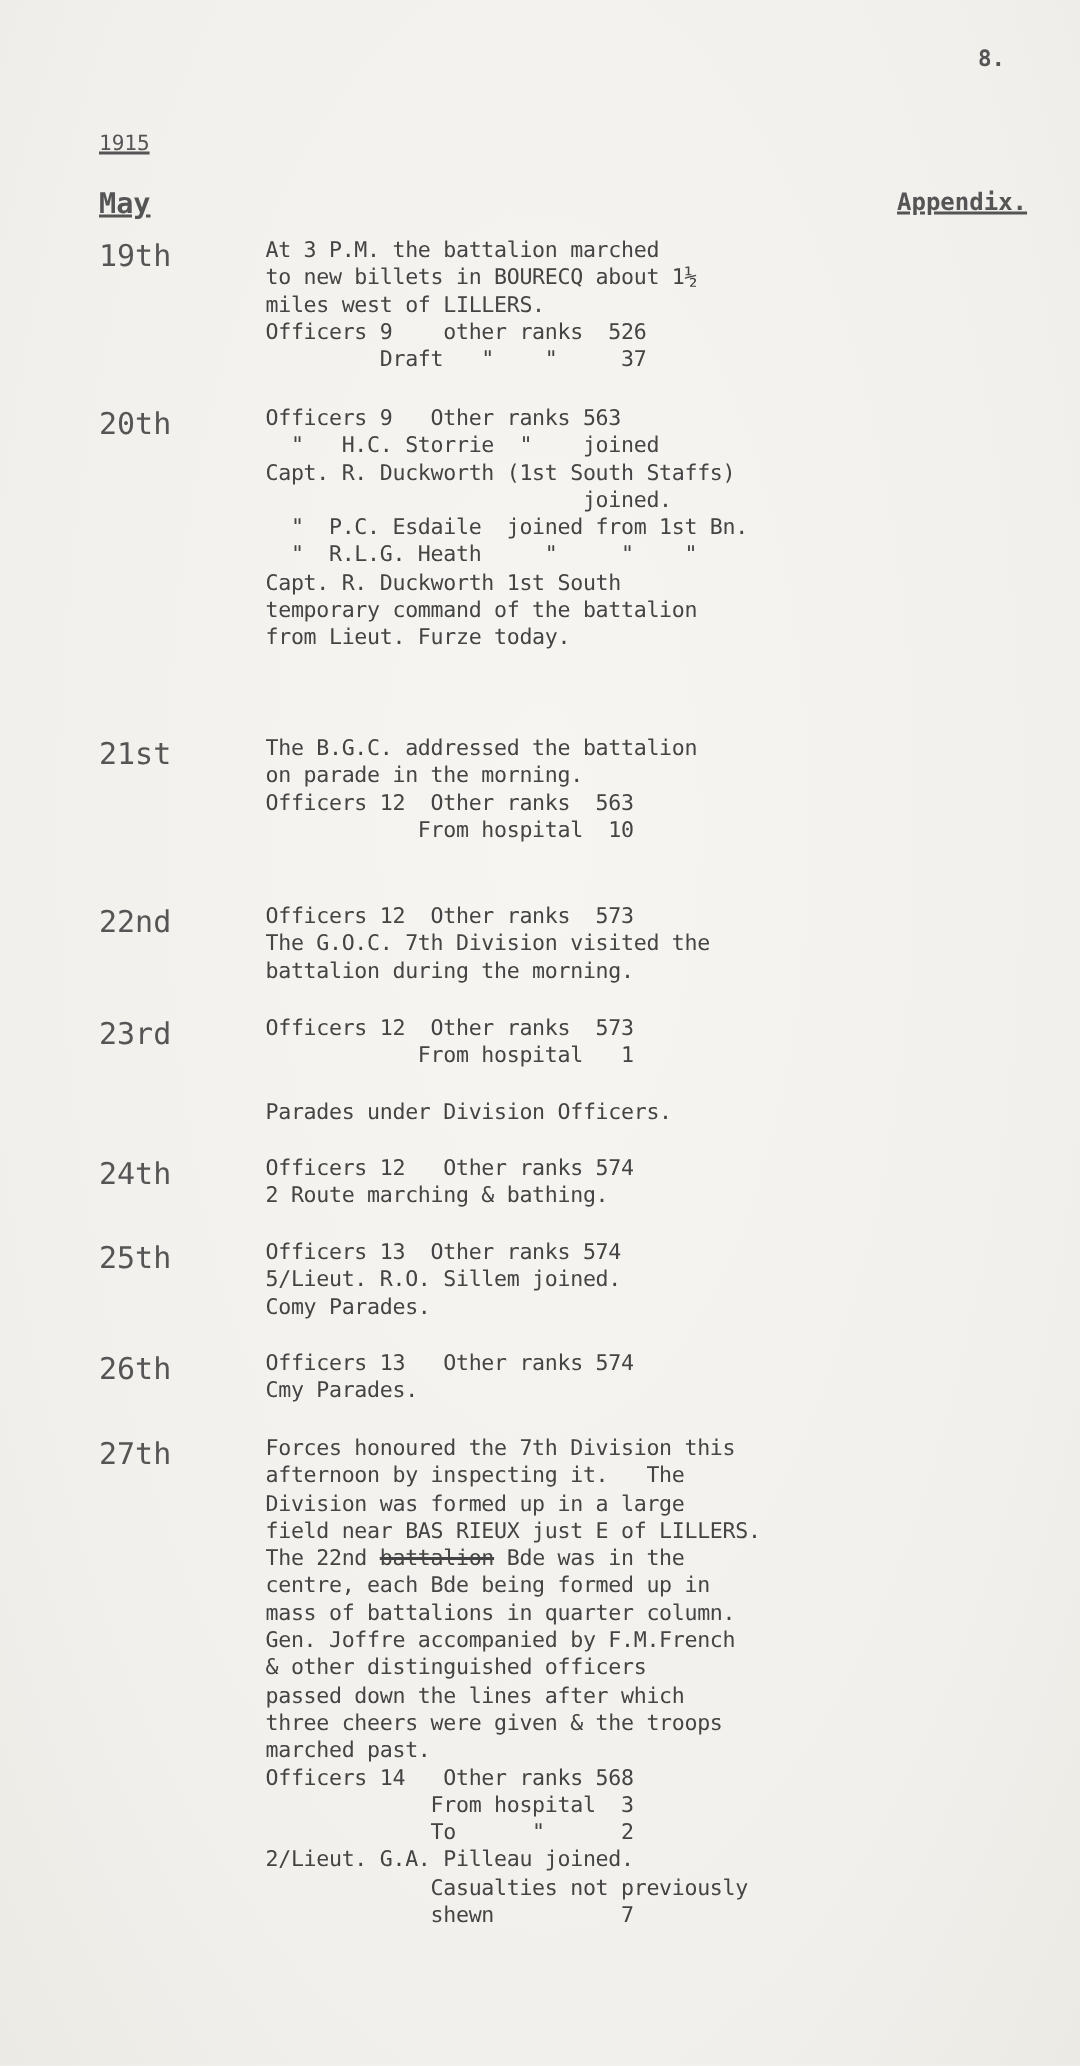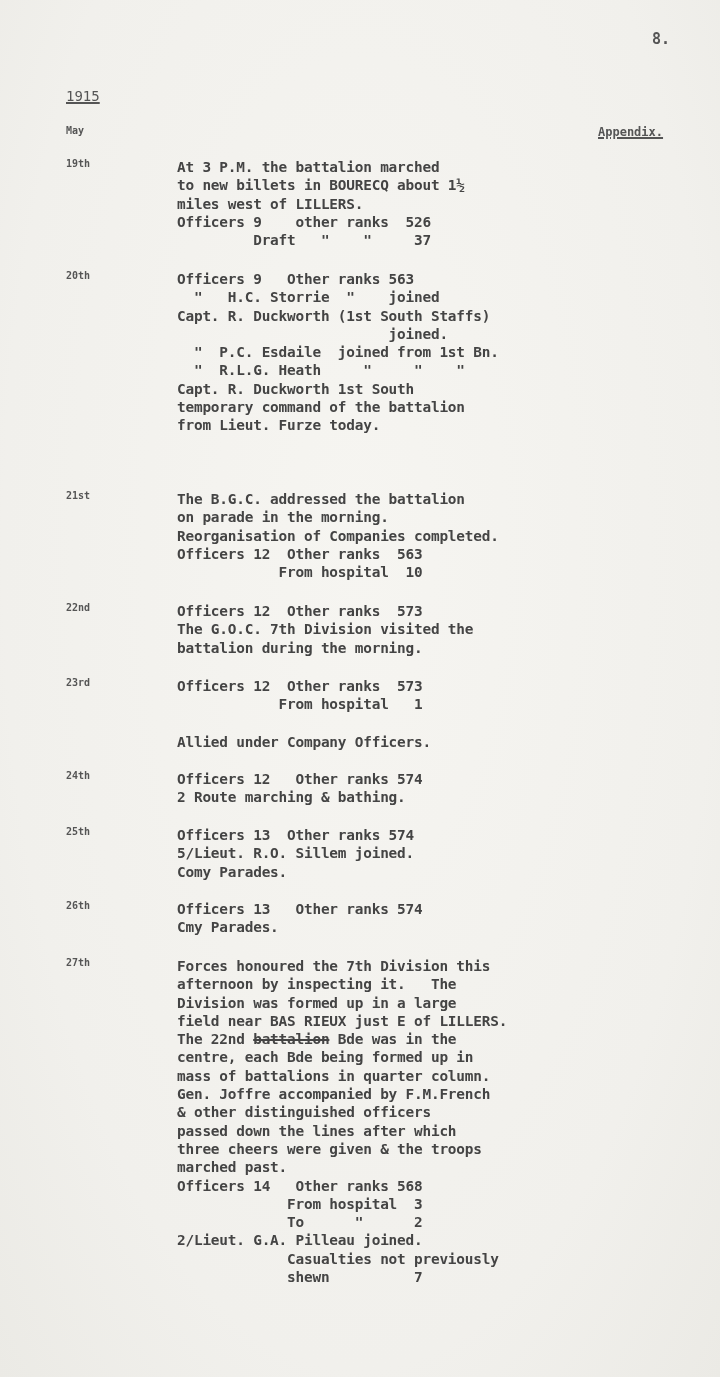--- a/index.html
+++ b/index.html
@@ -9,26 +9,26 @@
       font-family: "DejaVu Sans Mono", "Liberation Mono", monospace;
       color: #3c3c3c;
       position: relative;
     }
     .page {
       position: absolute; left: 0; top: 0; width: 720px; height: 1377px;
       background: radial-gradient(ellipse at 50% 40%, #f6f5f1 0%, #f1f0ec 70%, #ebeae5 100%);
     }
     .page-number { position: absolute; left: 652px; top: 30px; font-size: 15px; font-weight: bold; color: #555; }
     .year { position: absolute; left: 66px; top: 88px; font-size: 14px; font-weight: normal; text-decoration: underline; text-decoration-thickness: 2px; color: #555; }
-    .month { position: absolute; left: 66px; top: 125px; font-size: 10px; font-weight: bold; text-decoration-thickness: 2px; color: #555; }
-    .appendix { position: absolute; left: 598px; top: 125px; font-size: 12px; font-weight: bold; text-decoration: underline; text-decoration-thickness: 2px; color: #555; }
+    .month { position: absolute; left: 66px; top: 125px; font-size: 19px; font-weight: bold; text-decoration: underline; text-decoration-thickness: 2px; color: #555; }
+    .appendix { position: absolute; left: 598px; top: 125px; font-size: 16px; font-weight: bold; text-decoration: underline; text-decoration-thickness: 2px; color: #555; }
     .entry { position: absolute; left: 0; width: 720px; }
-    .date { position: absolute; left: 66px; top: 0; font-size: 10px; font-weight: bold; color: #555; }
+    .date { position: absolute; left: 66px; top: 0; font-size: 20px; font-weight: normal; color: #555; }
     .body { position: absolute; left: 177px; top: 0; width: 530px; }
-    .line { height: 18.3px; line-height: 18.3px; font-size: 14.4px; font-weight: bold; white-space: pre; color: #444; letter-spacing: -0.2px; }
+    .line { height: 18.3px; line-height: 18.3px; font-size: 14.4px; font-weight: normal; white-space: pre; color: #444; letter-spacing: -0.2px; }
     .strike { text-decoration: line-through; text-decoration-thickness: 2px; text-align: center; }
   </style>
 </head>
 <body>
 
 <div class="page">
   <div class="page-number">8.</div>
   <div class="year">1915</div>
   <div class="month">May</div>
   <div class="appendix">Appendix.</div>
@@ -57,42 +57,41 @@
       <div class="line">temporary command of the battalion</div>
       <div class="line">from Lieut. Furze today.</div>
     </div>
   </div>
 
   <div class="entry" style="top:490px">
     <div class="date">21st</div>
     <div class="body">
       <div class="line">The B.G.C. addressed the battalion</div>
       <div class="line">on parade in the morning.</div>
-      <div class="line">Reorganisation of Companies completed.</div>
       <div class="line">Officers 12  Other ranks  563</div>
       <div class="line">            From hospital  10</div>
     </div>
   </div>
 
   <div class="entry" style="top:602px">
     <div class="date">22nd</div>
     <div class="body">
       <div class="line">Officers 12  Other ranks  573</div>
       <div class="line">The G.O.C. 7th Division visited the</div>
       <div class="line">battalion during the morning.</div>
     </div>
   </div>
 
   <div class="entry" style="top:677px">
     <div class="date">23rd</div>
     <div class="body">
       <div class="line">Officers 12  Other ranks  573</div>
       <div class="line">            From hospital   1</div>
       <div class="line" style="height:19px"></div>
-      <div class="line">Allied under Company Officers.</div>
+      <div class="line">Parades under Division Officers.</div>
     </div>
   </div>
 
   <div class="entry" style="top:770px">
     <div class="date">24th</div>
     <div class="body">
       <div class="line">Officers 12   Other ranks 574</div>
       <div class="line">2 Route marching &amp; bathing.</div>
     </div>
   </div>

